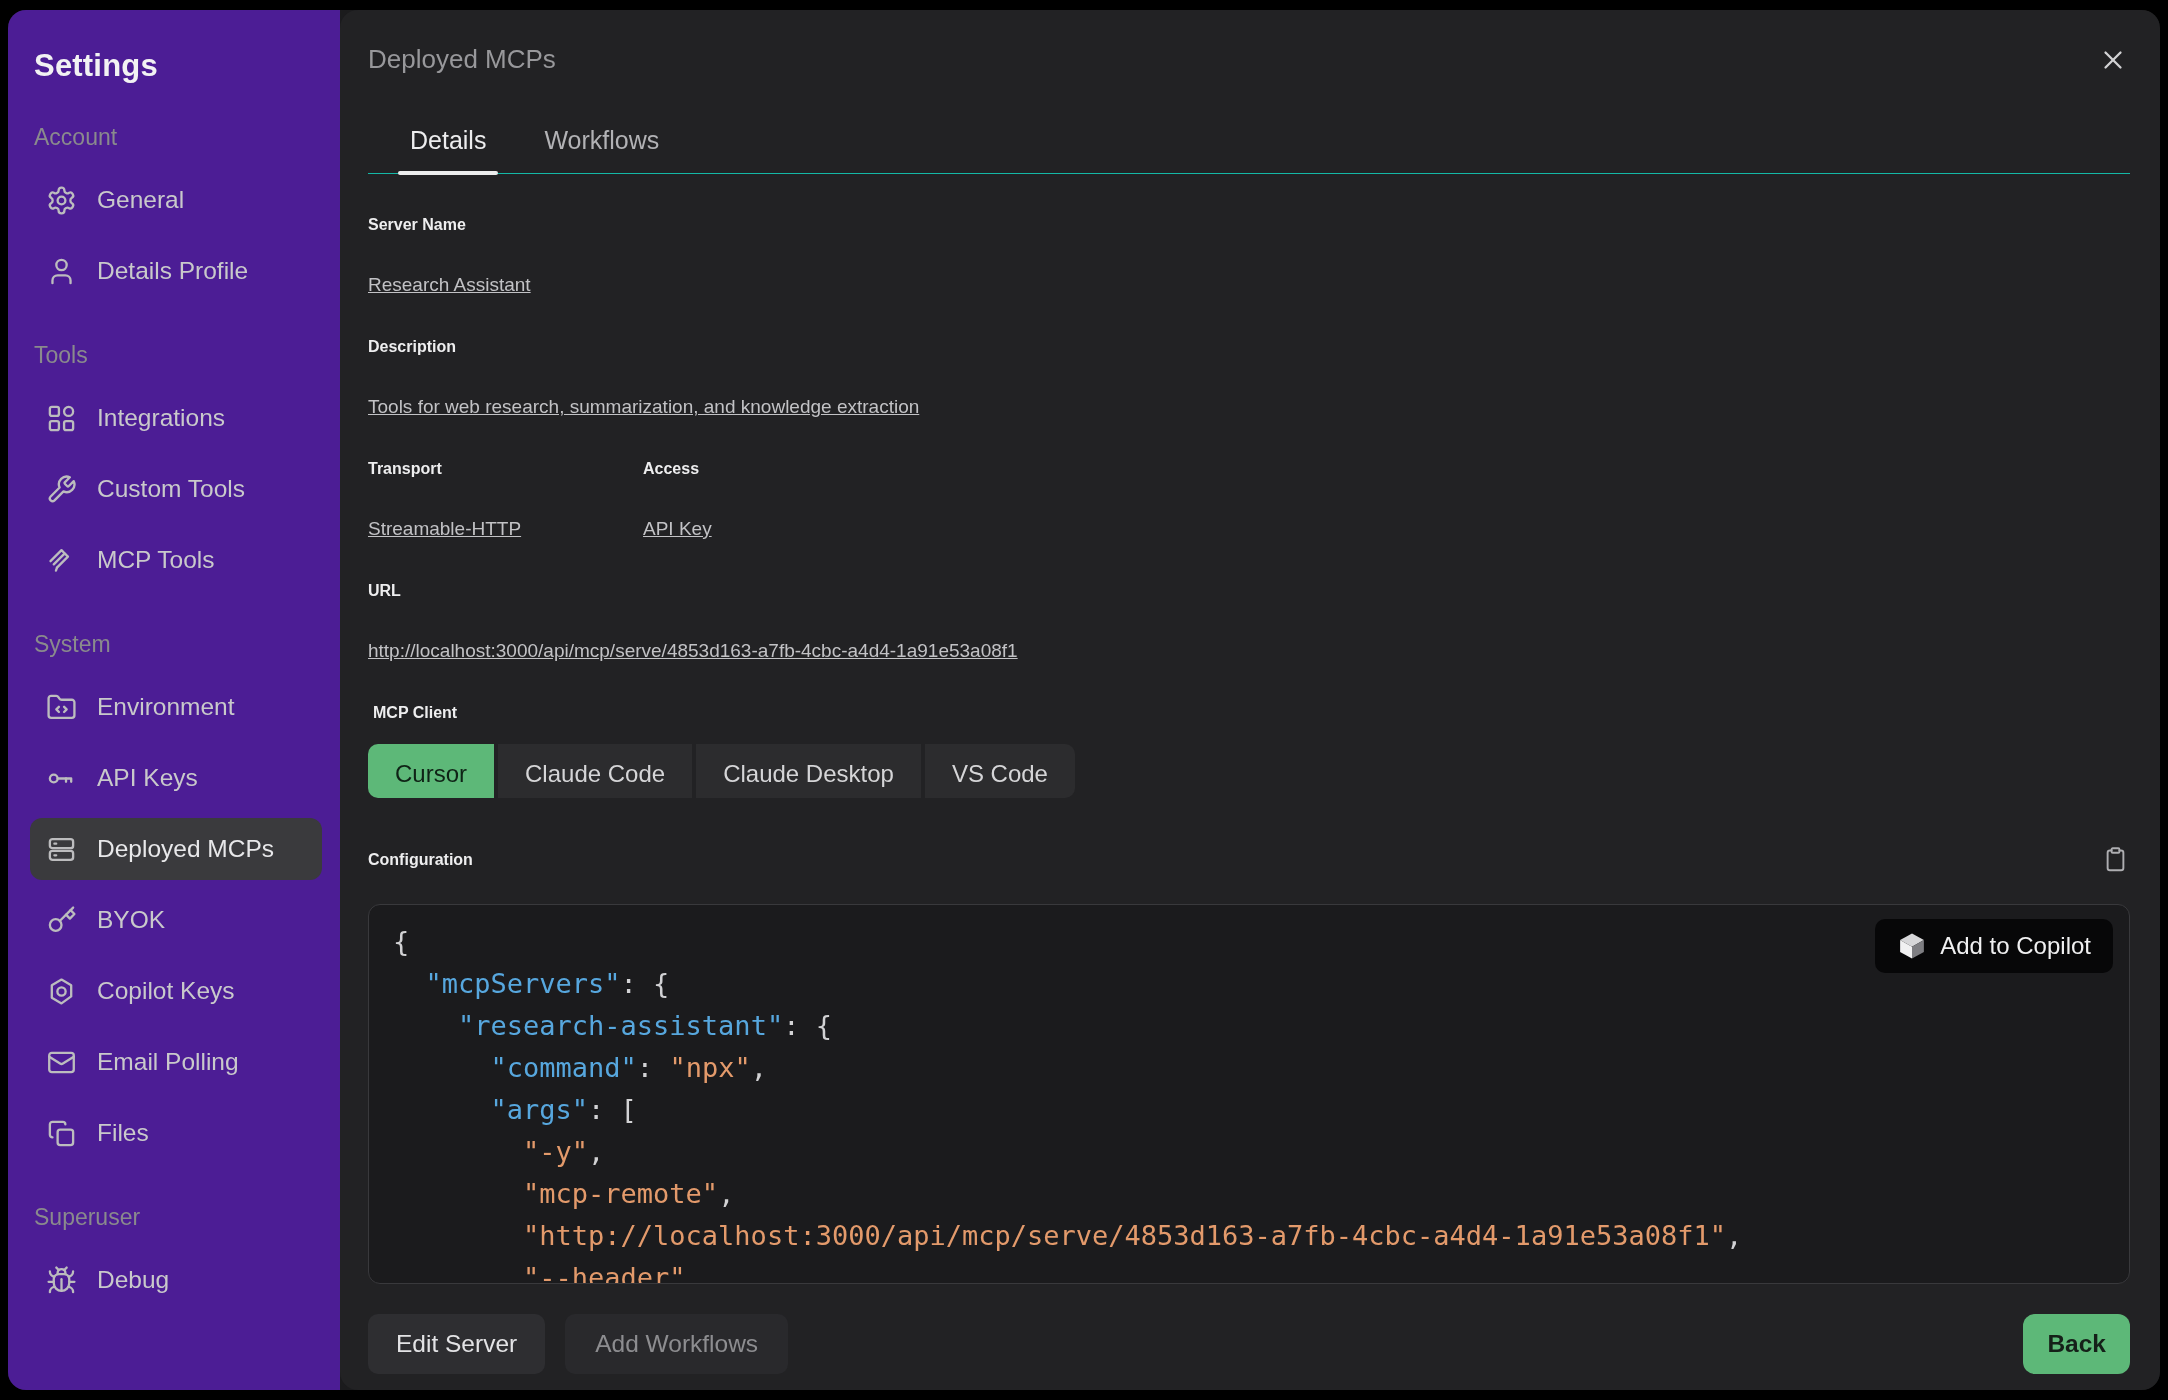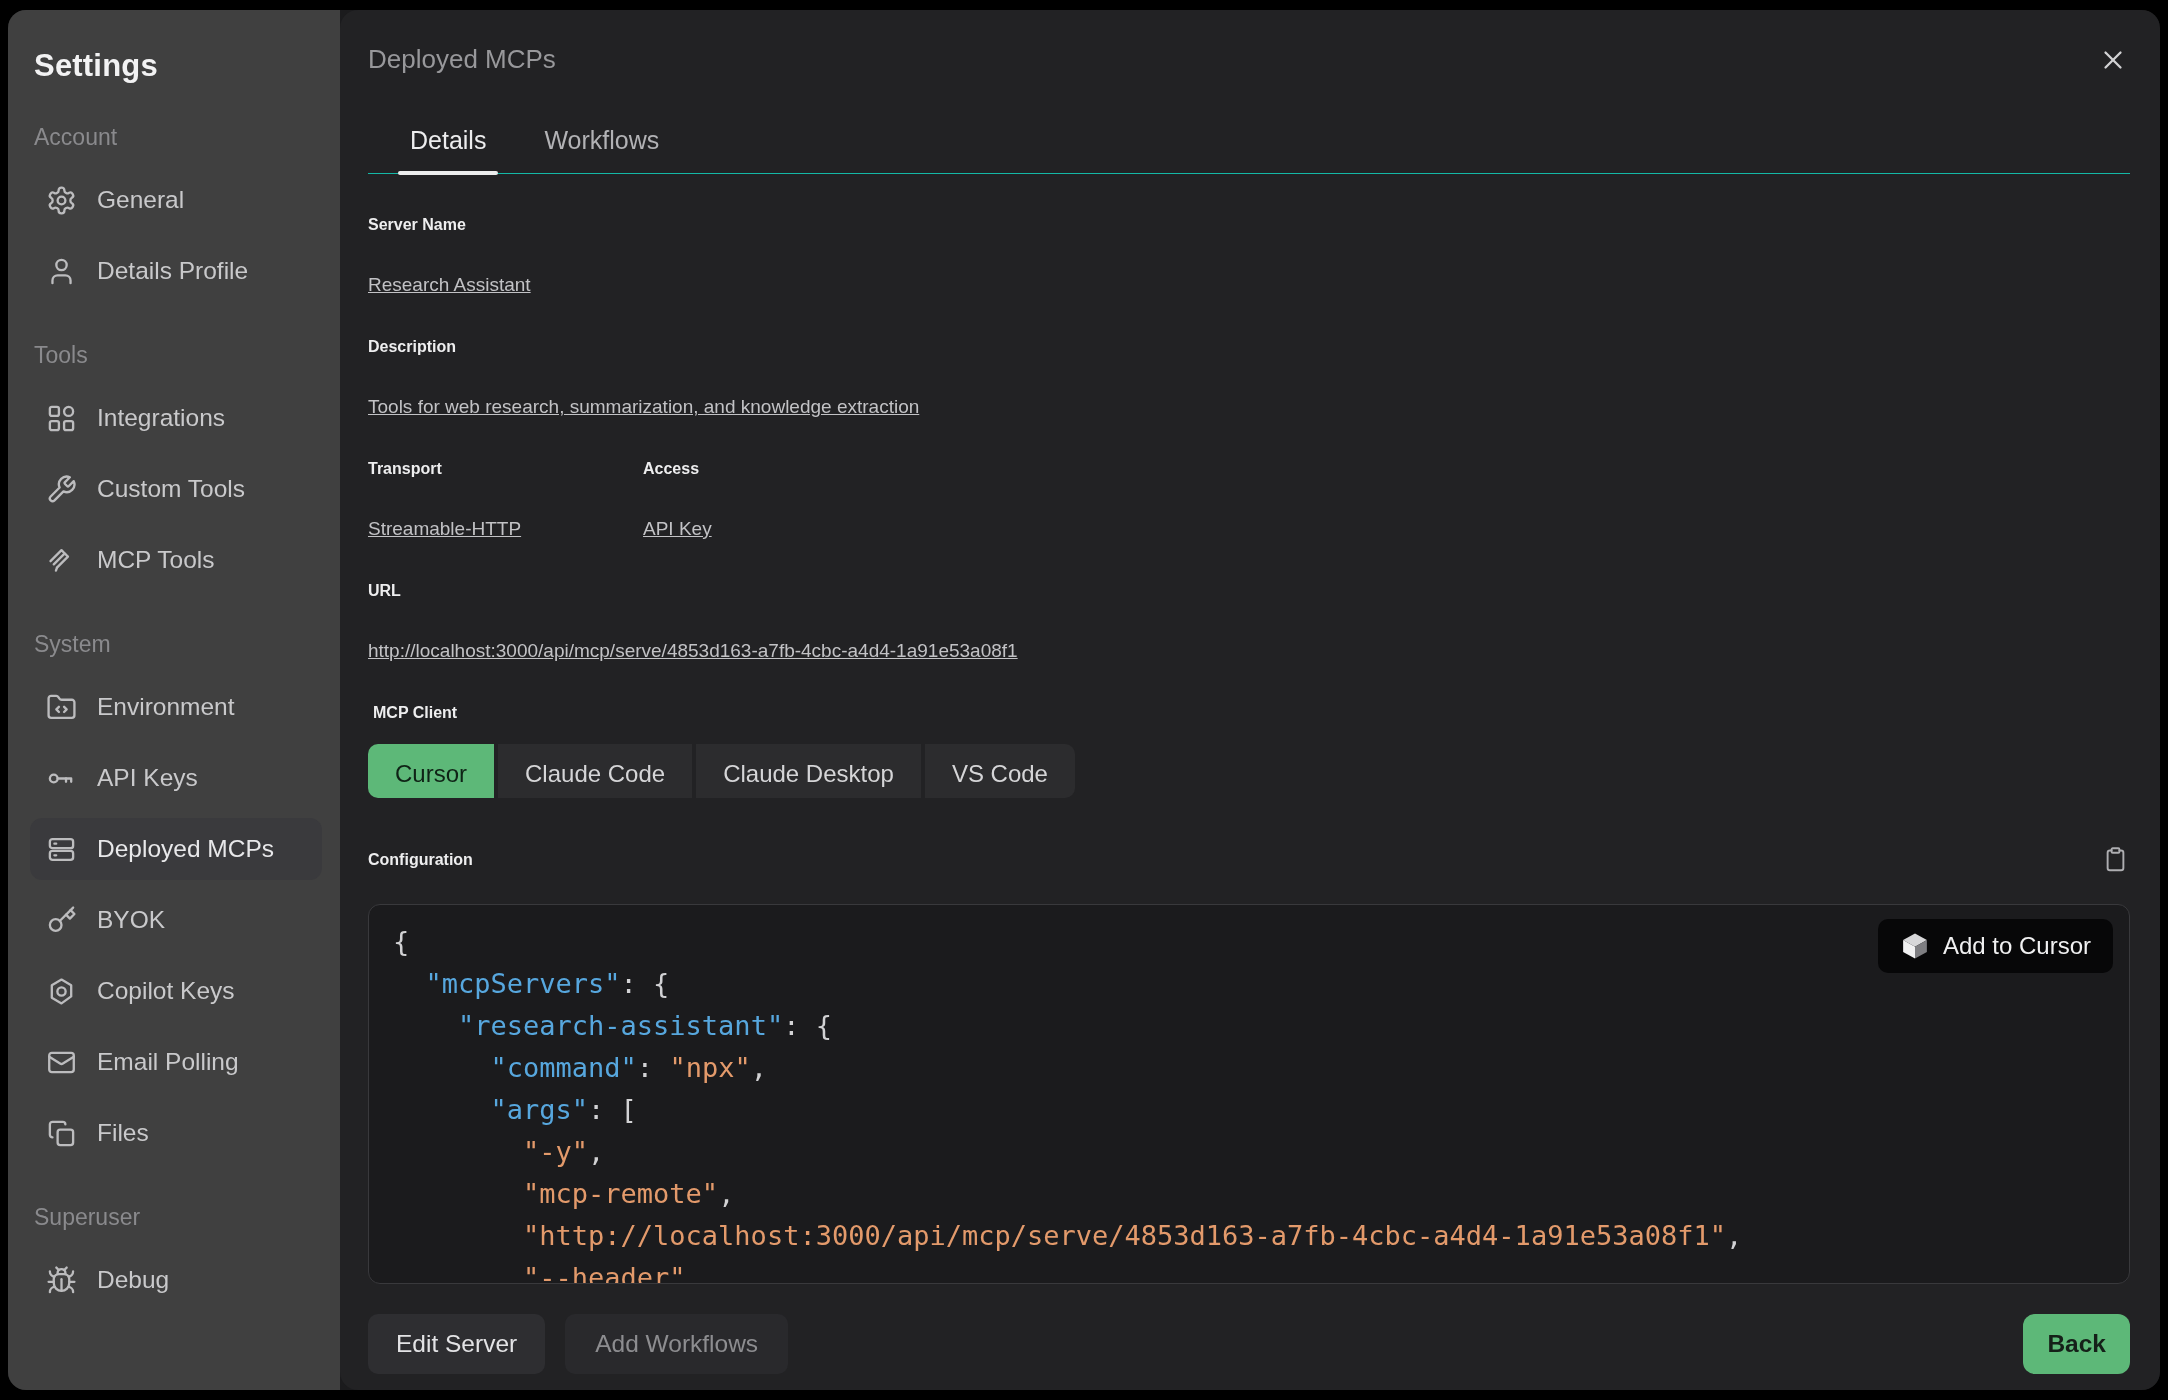--- a/index.html
+++ b/index.html
@@ -2,21 +2,21 @@
 <html style="--accent: #5db878; --code-key: #57a7de; --code-str: #e39a6b;"><head>
 <meta charset="utf-8">
 <style>
   * { margin:0; padding:0; box-sizing:border-box; }
   html,body { width:2168px; height:1400px; background:#000; overflow:hidden;
               font-family:"Liberation Sans", sans-serif; }
   .modal { position:absolute; left:8px; top:10px; width:2152px; height:1380px;
            background:#1b1b1d; border-radius:18px; display:flex; overflow:hidden; }
 
   
-  .sidebar { width:332px; flex-shrink:0; padding:30px 18px 0 22px; background:#404040; }
+  .sidebar { width:332px; flex-shrink:0; padding:30px 18px 0 22px; background:#4c1d95; }
   .sidebar-title { font-size:31px; font-weight:700; color:#f2f2f3; margin:8px 0 0 4px; letter-spacing:.2px; }
   .section-label { font-size:23px; color:#8a8a8d; margin:40px 0 18px 4px; }
   .side-item { display:flex; align-items:center; gap:20px; height:62px; padding:0 16px;
                border-radius:12px; color:#c9c9cb; font-size:24.5px; margin-bottom:9px; cursor:default; }
   .side-item.active { background:#3a3a3d; color:#e8e8ea; }
   .side-icon { width:31px; height:31px; color:#bcbcbe; flex-shrink:0; display:flex; }
   .side-icon svg { width:100%; height:100%; }
 
   
   .main { flex:1; background:#222224; border-radius:18px; display:flex; flex-direction:column;
@@ -290,21 +290,21 @@
             <div class="code-line"><span class="tok-punc">        </span><span class="tok-str">"--header"</span></div>
           </div>
         <button class="add-cursor-btn">
           <span class="cube-icon">
             <svg viewBox="0 0 24 24">
                 <polygon points="12,2 21.5,7.25 12,12.5 2.5,7.25" fill="#d7d7d9"></polygon>
                 <polygon points="2.5,7.25 12,12.5 12,22 2.5,16.75" fill="#f1f1f2"></polygon>
                 <polygon points="21.5,7.25 21.5,16.75 12,22 12,12.5" fill="#7e7e82"></polygon>
               </svg>
           </span>
-          <span>Add to Cursor</span>
+          <span>Add to Copilot</span>
         </button>
       </div>
 
     </div>
 
     <div class="footer">
       <button class="btn btn-edit">Edit Server</button>
       <button class="btn btn-workflows">Add Workflows</button>
       <button class="btn btn-back">Back</button>
     </div>

